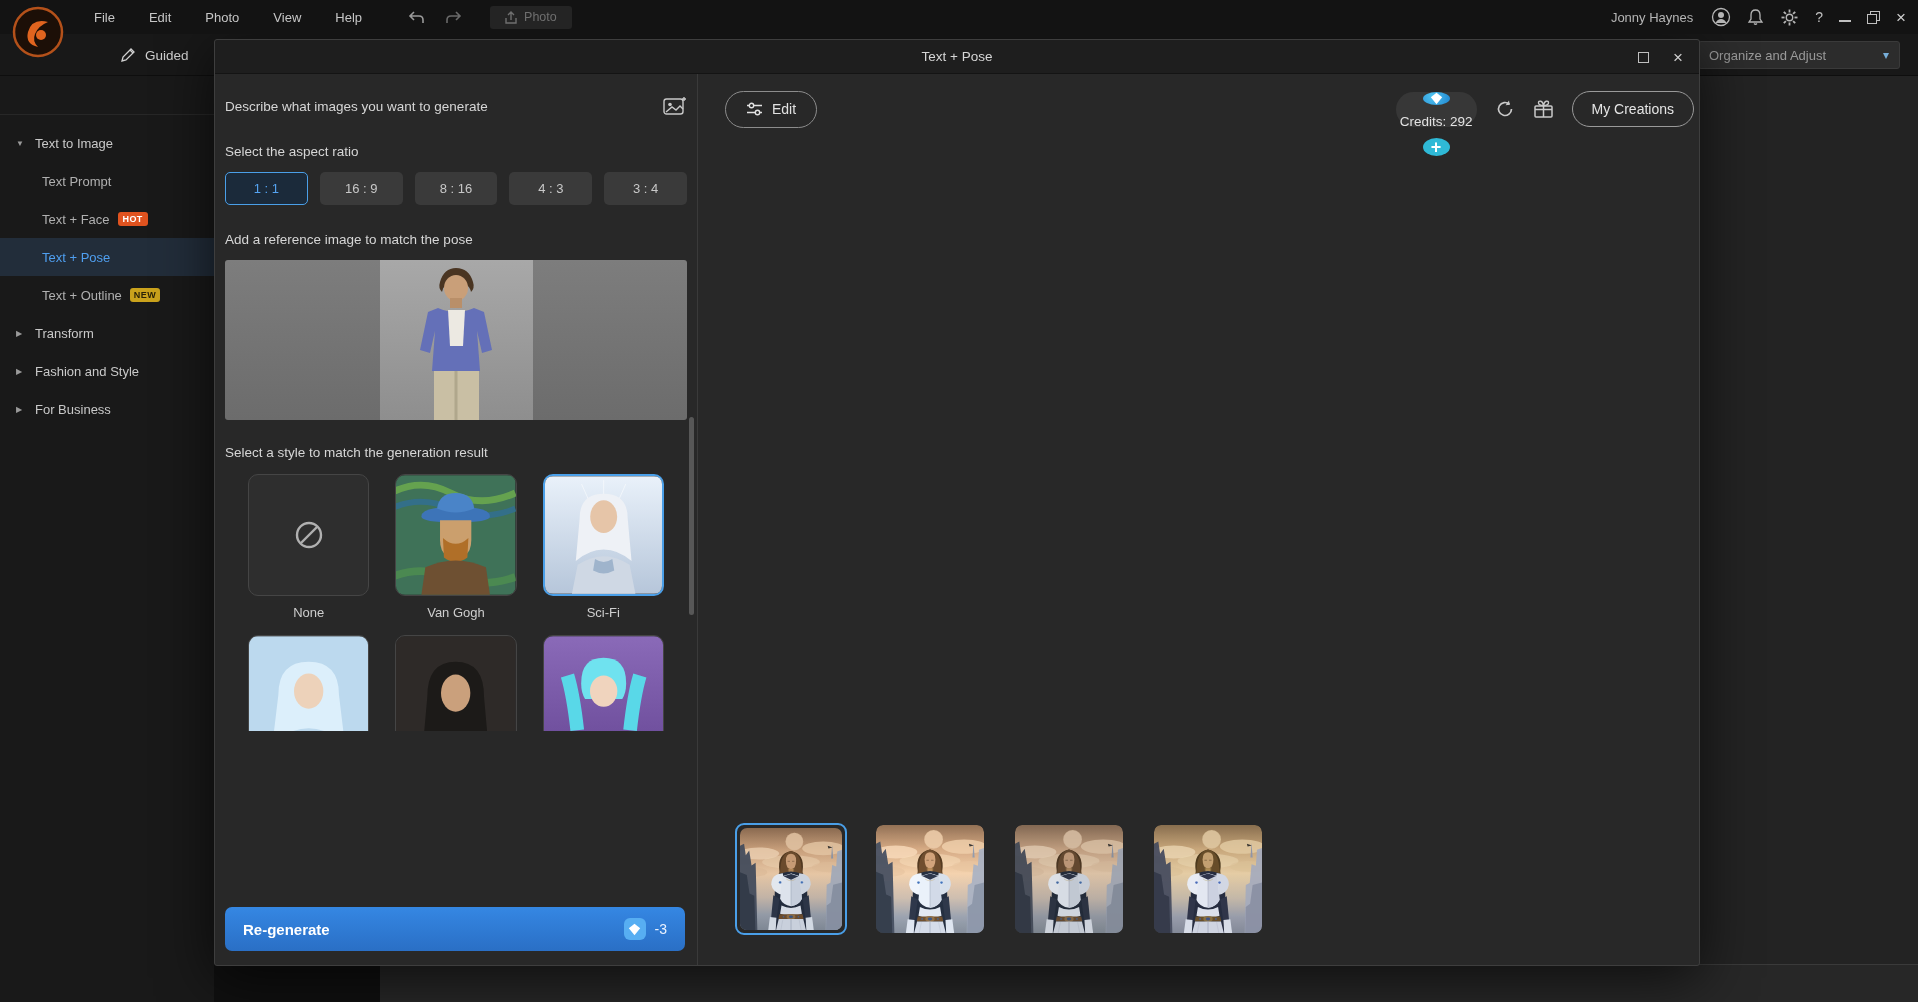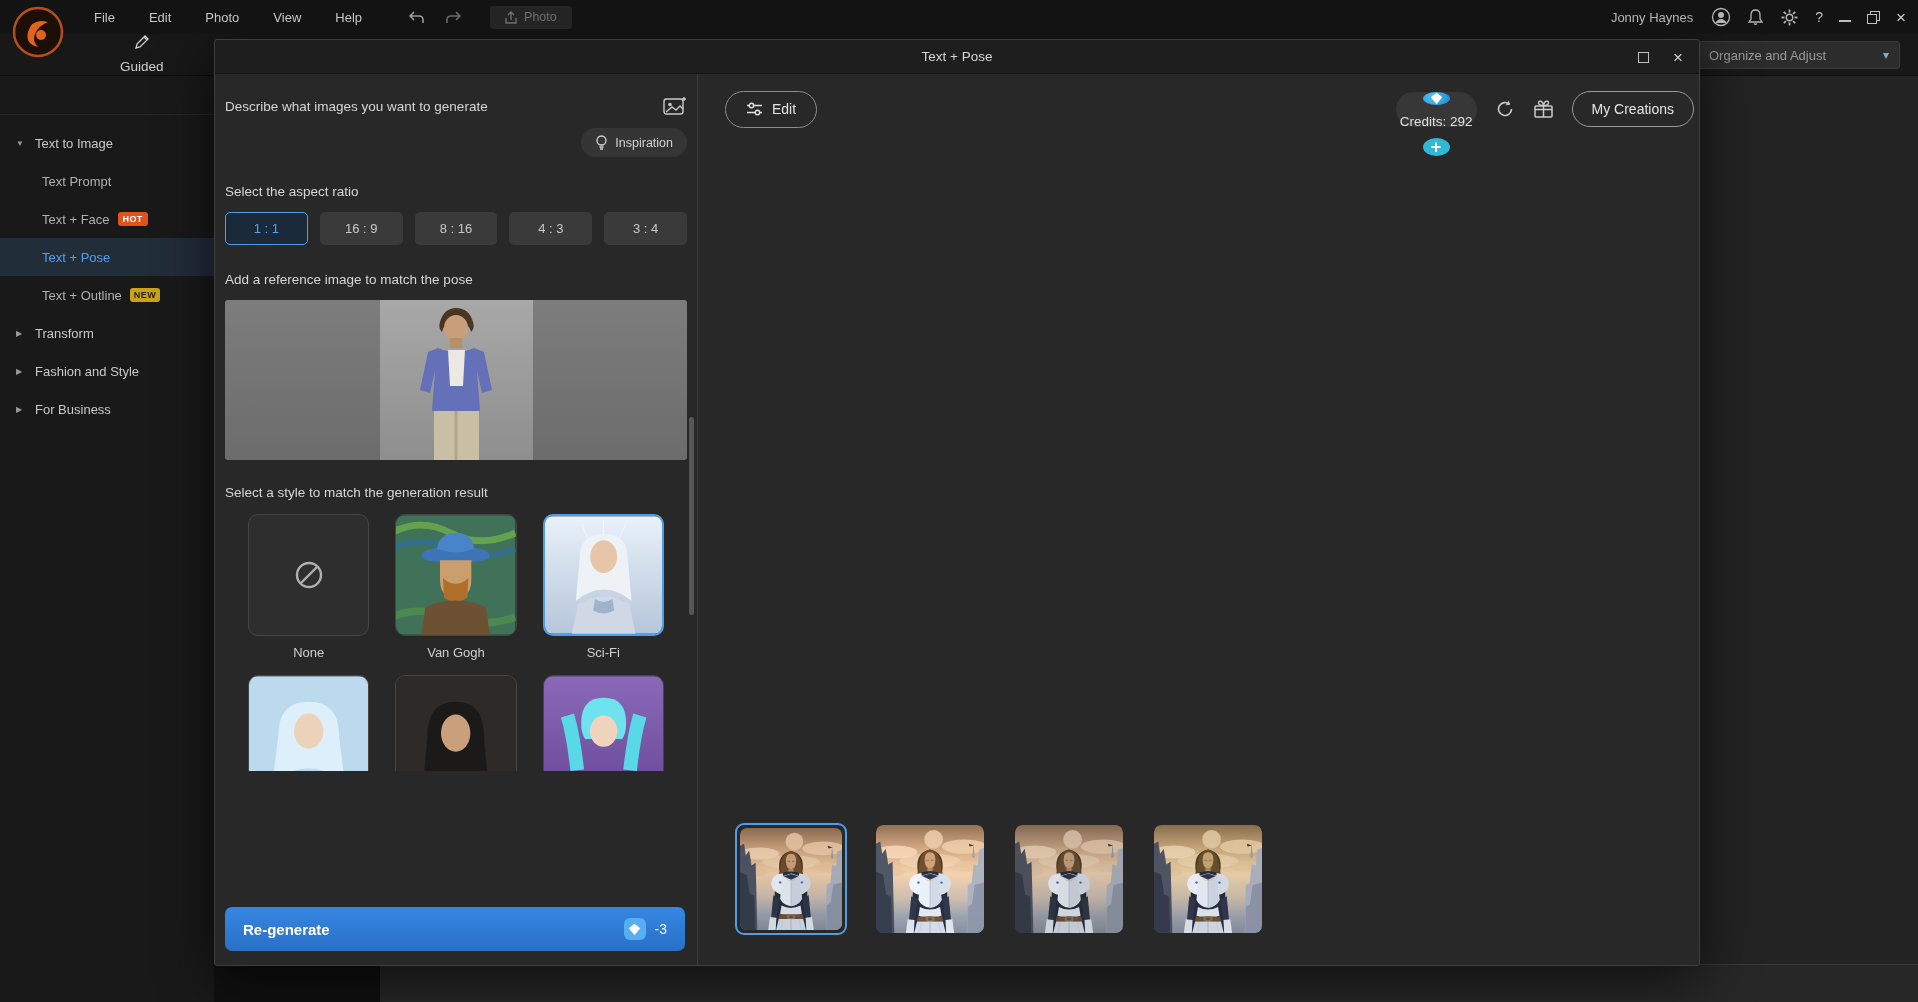--- a/index.html
+++ b/index.html
@@ -14,21 +14,21 @@
   .history{display:flex;gap:20px;margin-left:46px;align-items:center;}
   .export-btn{margin-left:28px;height:23px;padding:0 15px;background:#242424;border-radius:3px;display:flex;align-items:center;gap:7px;color:#6f6f6f;font-size:12.5px;}
   .mb-right{position:absolute;right:12px;top:0;height:34px;display:flex;align-items:center;gap:16px;}
   .username{font-size:13px;color:#b5b5b5;margin-right:2px;text-align:right;}
   .help-q{color:#c0c0c0;font-size:14px;}
   .win-min{width:12px;height:2px;background:#c0c0c0;margin-top:8px;}
   .win-close{color:#cfcfcf;font-size:17px;line-height:1;}
 
   
   .toolbar2{position:absolute;left:0;top:34px;width:100%;height:42px;background:#181818;border-bottom:1px solid #0e0e0e;z-index:3;}
-  .guided{position:absolute;left:120px;top:0;height:42px;display:flex;align-items:center;gap:9px;color:#cfcfcf;font-size:13.5px;flex-direction:column;}
+  .guided{position:absolute;left:120px;top:0;height:42px;display:flex;align-items:center;gap:9px;color:#cfcfcf;font-size:13.5px;}
   .organize{position:absolute;left:1698px;top:7px;width:202px;height:28px;background:#2c2c2c;border:1px solid #3a3a3a;border-radius:3px;display:flex;align-items:center;justify-content:space-between;padding:0 10px;color:#9a9a9a;font-size:13px;}
   .organize .chev{color:#77aed9;font-size:12px;}
 
   
   .sidebar{position:absolute;left:0;top:76px;width:214px;bottom:0;background:#191919;z-index:2;}
   .sidebar-divider{position:absolute;left:0;top:38px;width:100%;height:1px;background:#272727;}
   .side-list{position:absolute;top:48px;left:0;width:100%;}
   .side-row{height:38px;display:flex;align-items:center;font-size:13px;color:#c9c9c9;padding-left:16px;gap:9px;}
   .side-row .caret{font-size:8px;color:#9a9a9a;width:10px;}
   .side-child{padding-left:42px;color:#b0b0b0;gap:8px;}
@@ -362,29 +362,20 @@
       <div class="left-panel">
         <div class="prompt-head">
           <span class="lp-label">Describe what images you want to generate</span>
           <svg width="24" height="21" viewBox="0 0 24 21">
             <rect x="1" y="3" width="19" height="15" rx="2.5" stroke="#c9c9c9" fill="none" stroke-width="1.4"></rect>
             <circle cx="7" cy="8.5" r="1.8" fill="#c9c9c9"></circle>
             <path d="M3 16 l6 -5 4 3 4 -4 3 3" stroke="#c9c9c9" fill="none" stroke-width="1.4"></path>
             <path d="M21 1 v4 M19 3 h4" stroke="#c9c9c9" stroke-width="1.4"></path>
           </svg>
         </div>
-        <div class="inspo-row">
-          <div class="inspo-btn">
-            <svg width="13" height="15" viewBox="0 0 13 15">
-                <circle cx="6.5" cy="5.5" r="4.5" stroke="#d2d2d2" fill="none" stroke-width="1.3"></circle>
-                <path d="M4.5 12 h4 M5 14 h3" stroke="#d2d2d2" stroke-width="1.3"></path>
-              </svg>
-            <span>Inspiration</span>
-          </div>
-        </div>
 
         <div class="lp-label aspect-label">Select the aspect ratio</div>
         <div class="aspect-row">
           <div class="aspect-btn selected">1 : 1</div>
           <div class="aspect-btn">16 : 9</div>
           <div class="aspect-btn">8 : 16</div>
           <div class="aspect-btn">4 : 3</div>
           <div class="aspect-btn">3 : 4</div>
         </div>
 

